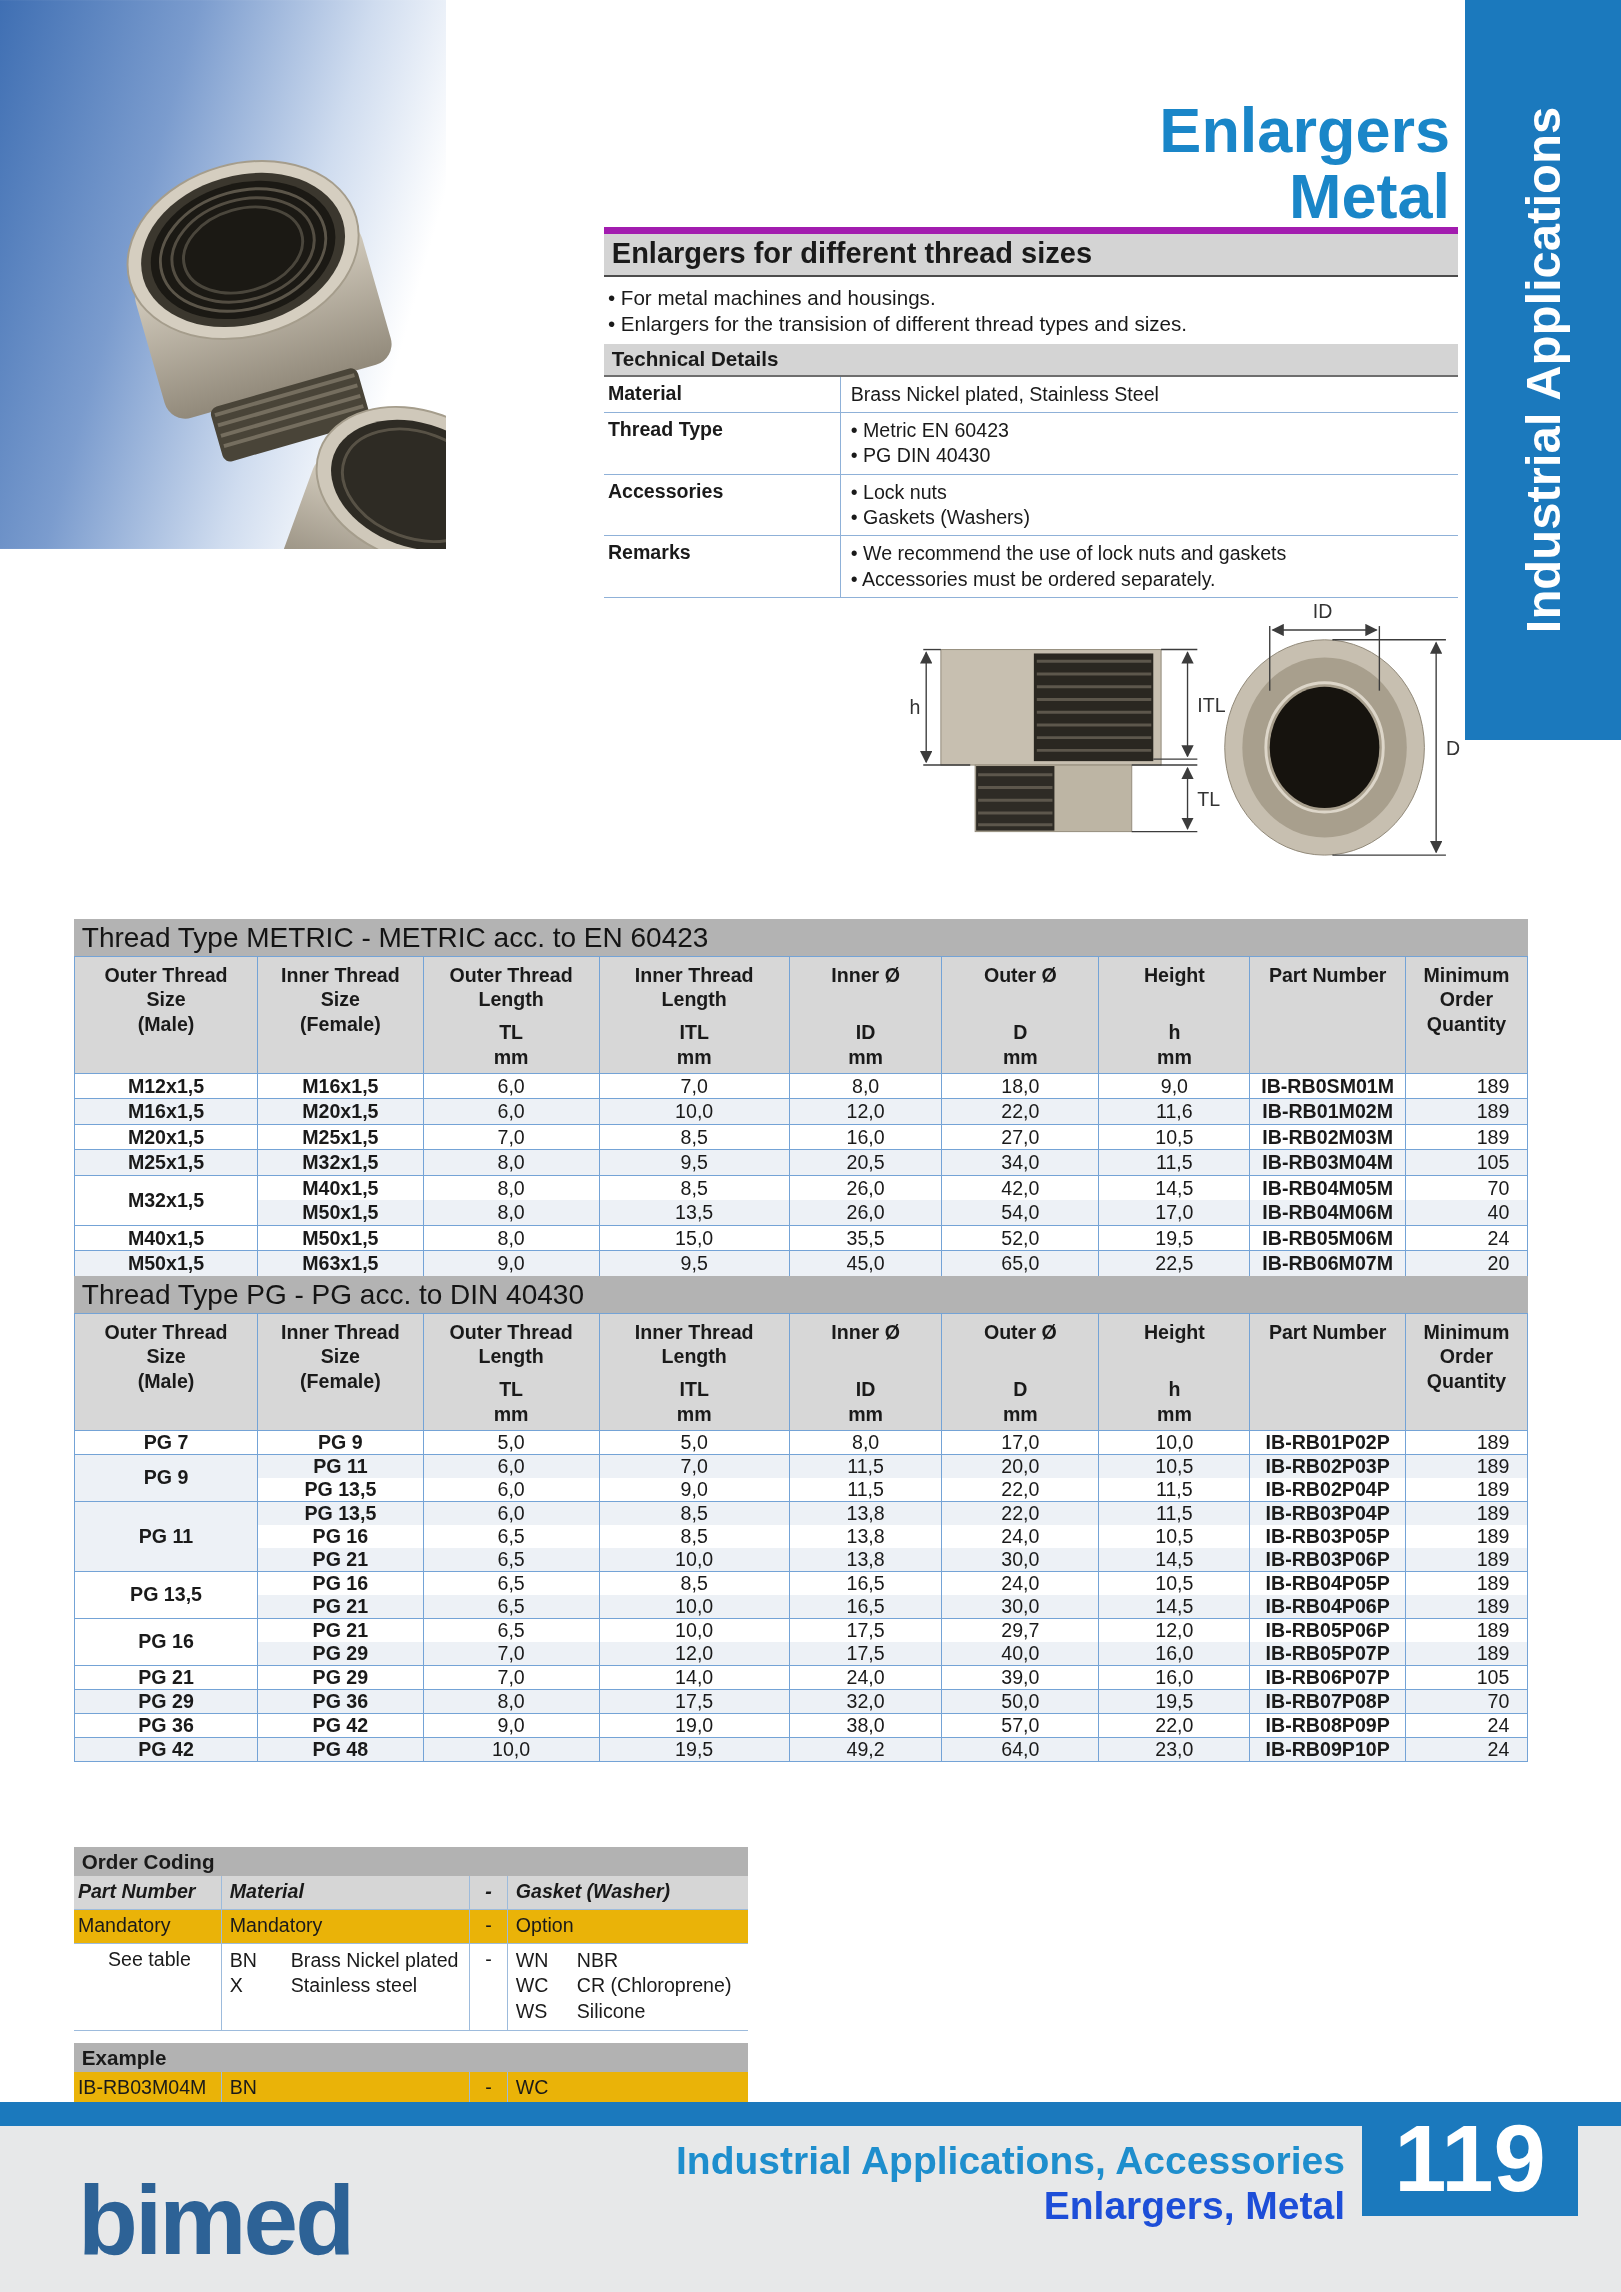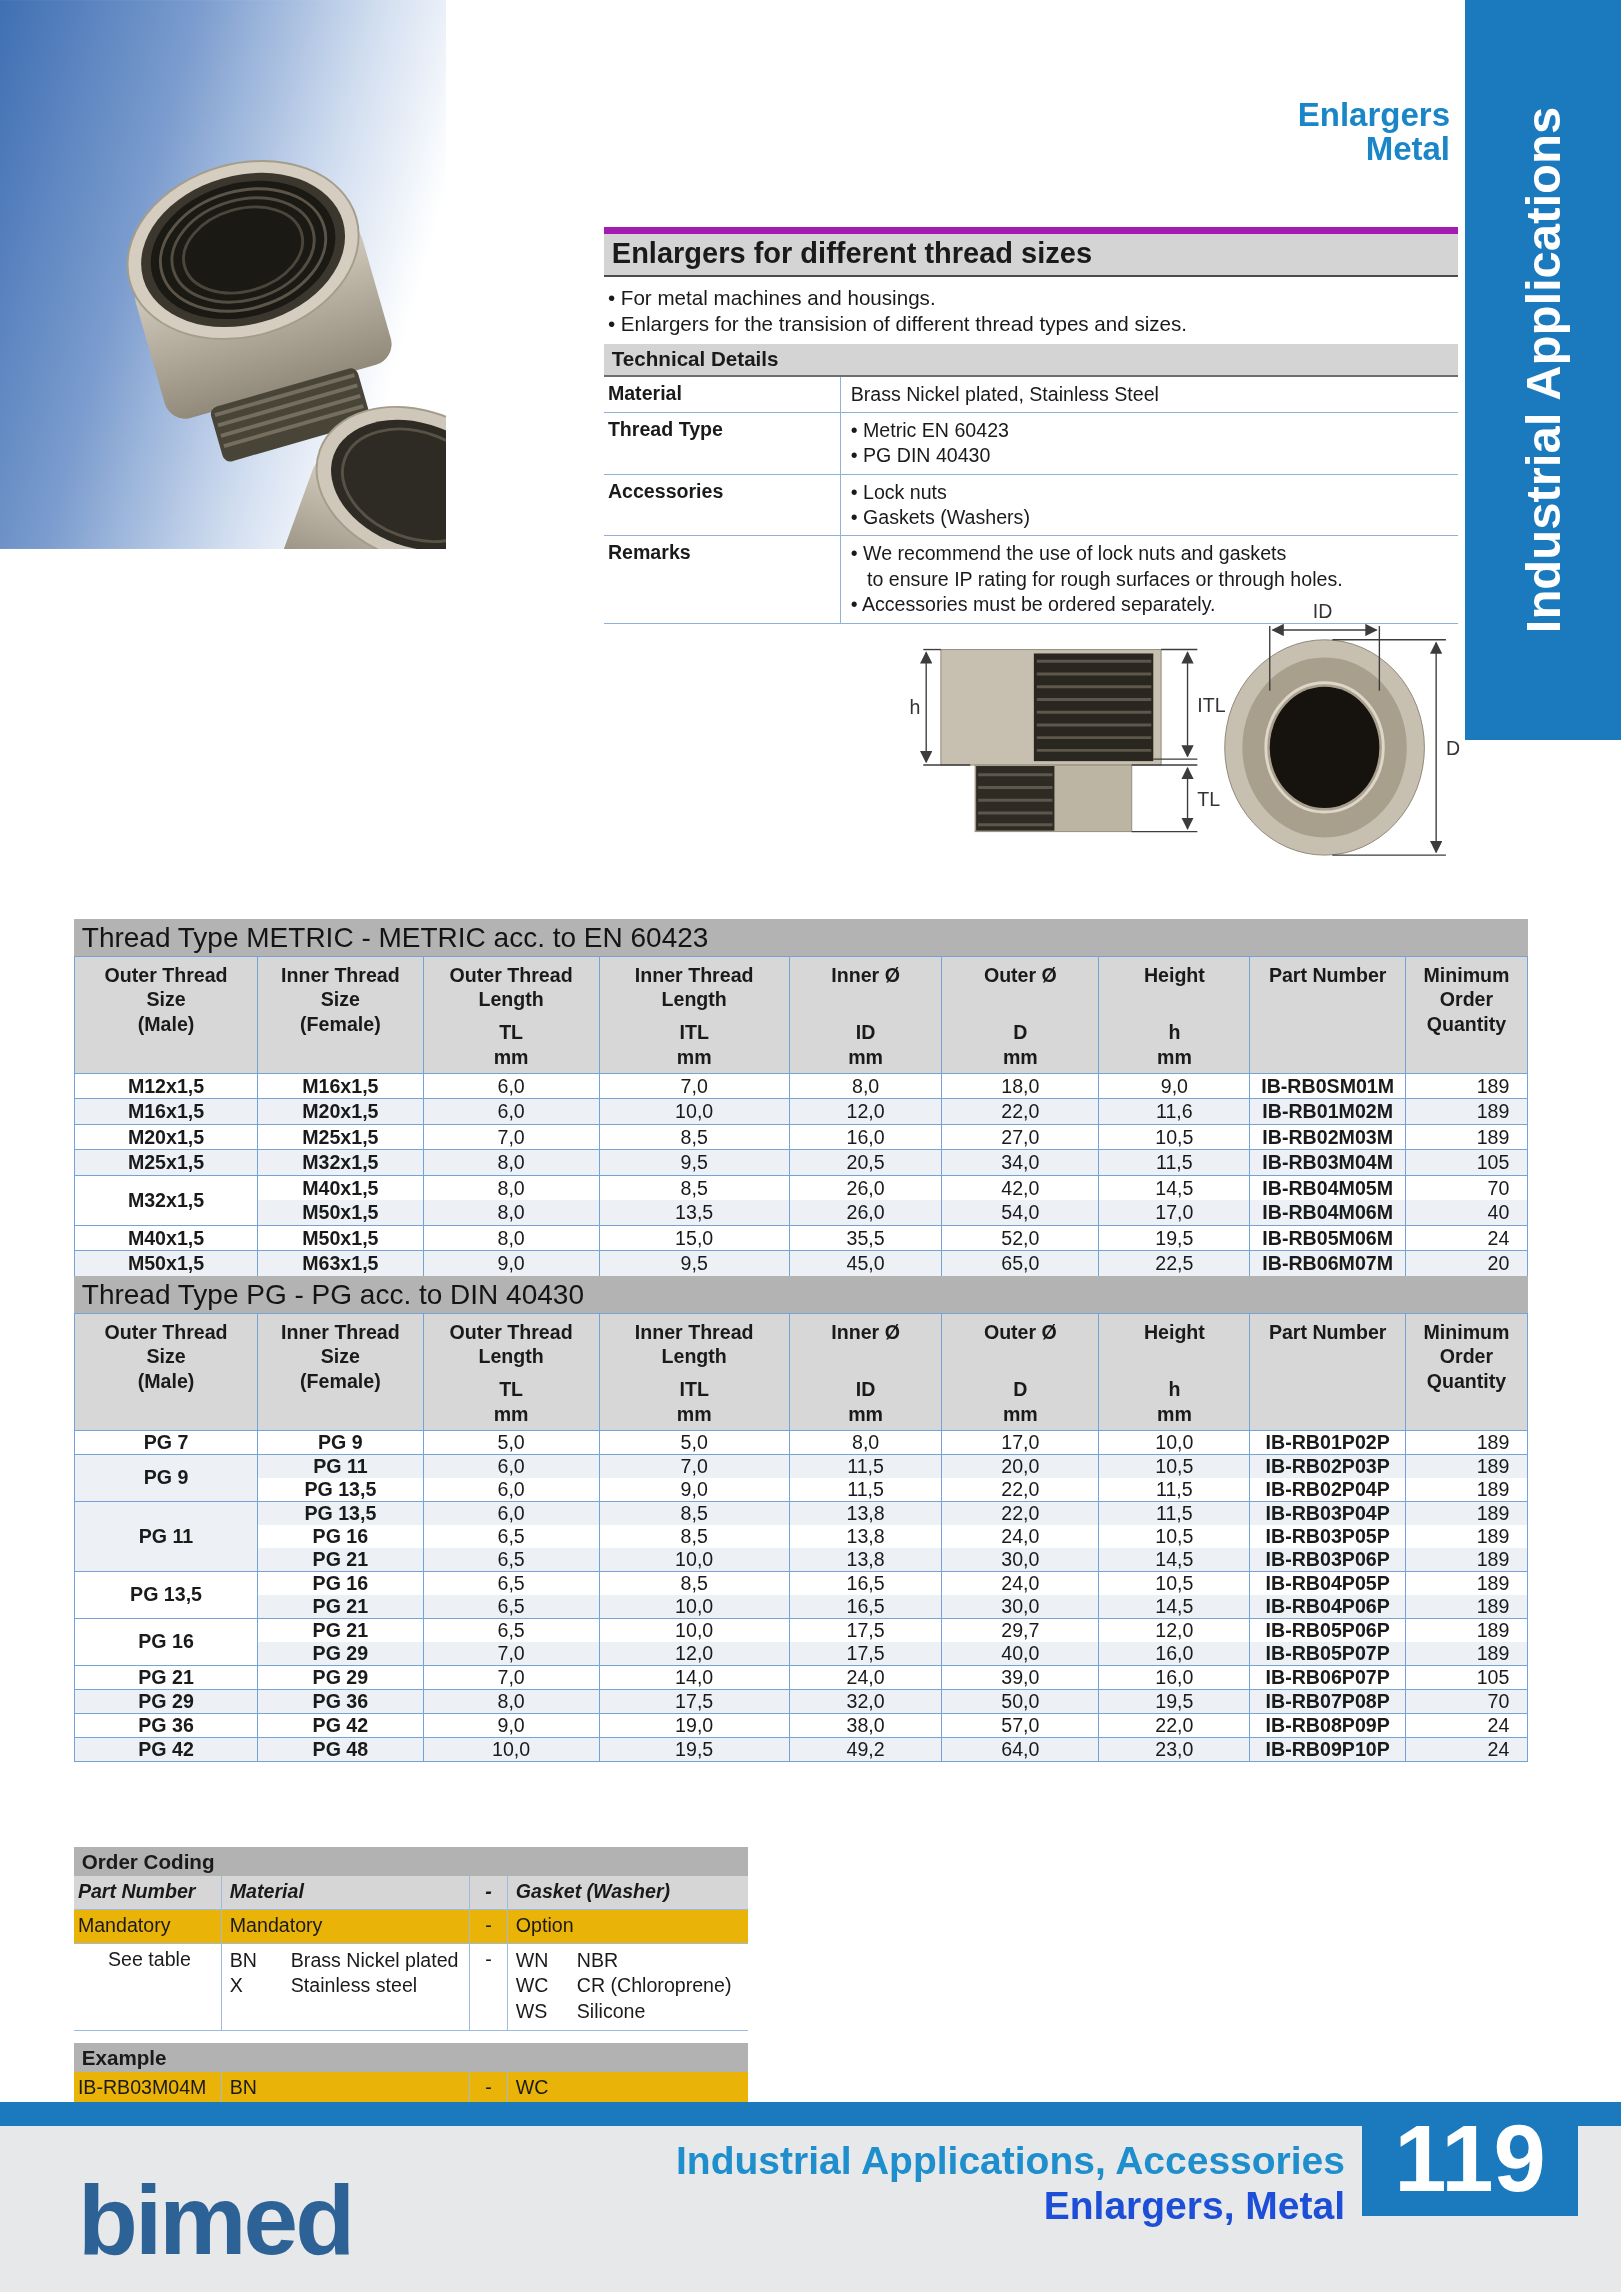--- a/index.html
+++ b/index.html
@@ -5,21 +5,21 @@
   html,body{margin:0;padding:0;background:#888;}
   .page{
     position:relative; width:1621px; height:2293px; background:#ffffff;
     font-family:"Liberation Sans", sans-serif; color:#1a1a1a; overflow:hidden;
   }
   
   .photo{position:absolute;left:0;top:0;width:446px;height:549px;overflow:hidden;}
   
   .main-title{
     position:absolute; top:98px; right:171px; text-align:right;
-    font-size:33px; font-weight:bold; line-height:1.04; color:#1a86c8; letter-spacing:0px;
+    font-size:63px; font-weight:bold; line-height:1.04; color:#1a86c8; letter-spacing:0px;
   }
   .sidebar{
     position:absolute; left:1465px; top:0; width:156px; height:740px; background:#1b79bd;
   }
   .sidebar .vtext{
     position:absolute; left:50%; top:50%;
     transform:translate(-50%,-50%) rotate(-90deg);
     white-space:nowrap; color:#ffffff; font-size:49px; font-weight:bold;
   }
   
@@ -165,21 +165,21 @@
         <div class="tech-row">
           <div class="t-label">Thread Type</div>
           <div class="t-value"><div>• Metric EN 60423</div><div>• PG DIN 40430</div></div>
         </div>
         <div class="tech-row">
           <div class="t-label">Accessories</div>
           <div class="t-value"><div>• Lock nuts</div><div>• Gaskets (Washers)</div></div>
         </div>
         <div class="tech-row">
           <div class="t-label">Remarks</div>
-          <div class="t-value"><div>• We recommend the use of lock nuts and gaskets</div><div>   to ensure IP rating for rough surfaces or through holes.</div><div>• Accessories must be ordered separately.</div></div>
+          <div class="t-value"><div>• We recommend the use of lock nuts and gaskets</div><div>• Accessories must be ordered separately.</div></div>
         </div>
       </div>
   </div>
 
   <div class="diagram">
     <svg width="588" height="323" viewBox="0 0 600 330">
       <defs>
         <marker id="arr" viewBox="0 0 10 10" refX="9" refY="5" markerWidth="9" markerHeight="9" orient="auto-start-reverse">
           <path d="M0,0 L10,5 L0,10 z" fill="#3c3c3c"></path>
         </marker>

